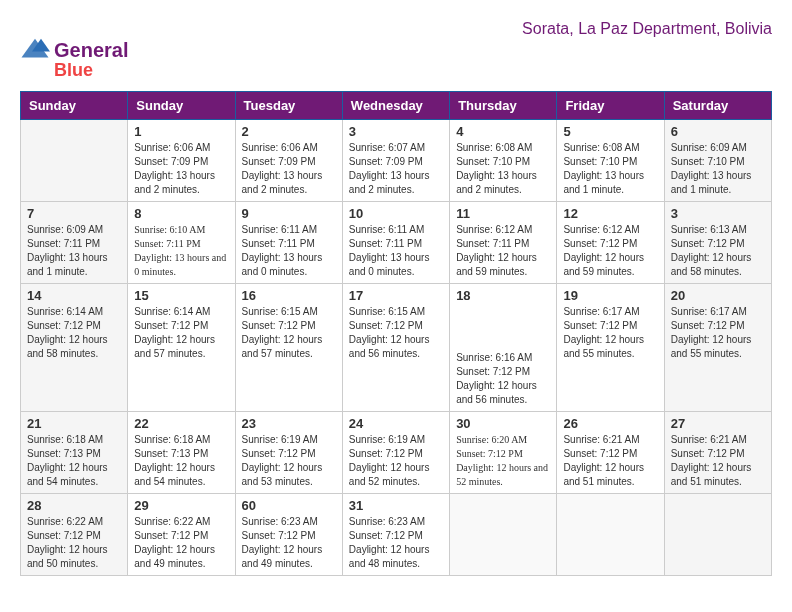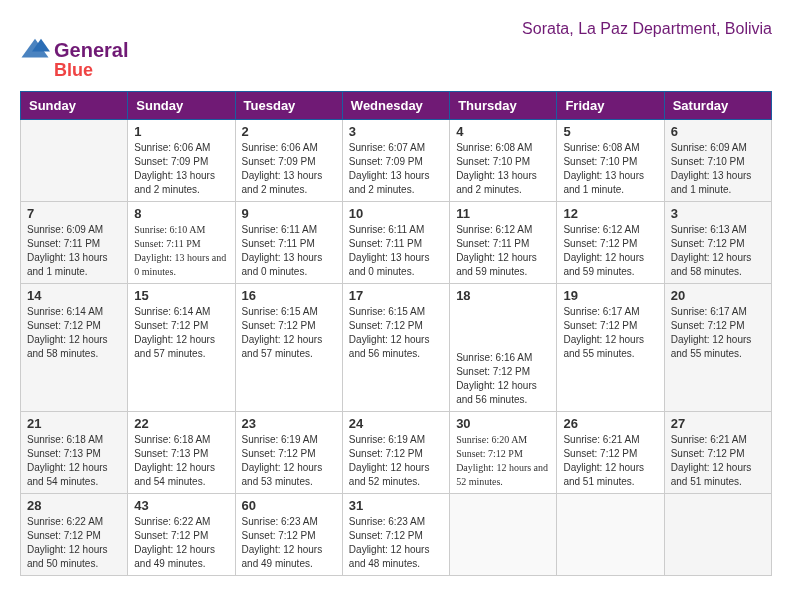--- a/index.html
+++ b/index.html
@@ -297,21 +297,21 @@
         </td>
       </tr>
       <tr>
         <td>
           <span class="day-number">28</span>
           <div class="day-info" style="white-space: pre-line;">Sunrise: 6:22 AM
 Sunset: 7:12 PM
 Daylight: 12 hours and 50 minutes.</div>
         </td>
         <td>
-          <span class="day-number">43</span>
+          <span class="day-number">29</span>
           <div class="day-info" style="white-space: pre-line;">Sunrise: 6:22 AM
 Sunset: 7:12 PM
 Daylight: 12 hours and 49 minutes.</div>
         </td>
         <td>
           <span class="day-number">60</span>
           <div class="day-info" style="white-space: pre-line;">Sunrise: 6:23 AM
 Sunset: 7:12 PM
 Daylight: 12 hours and 49 minutes.</div>
         </td>

